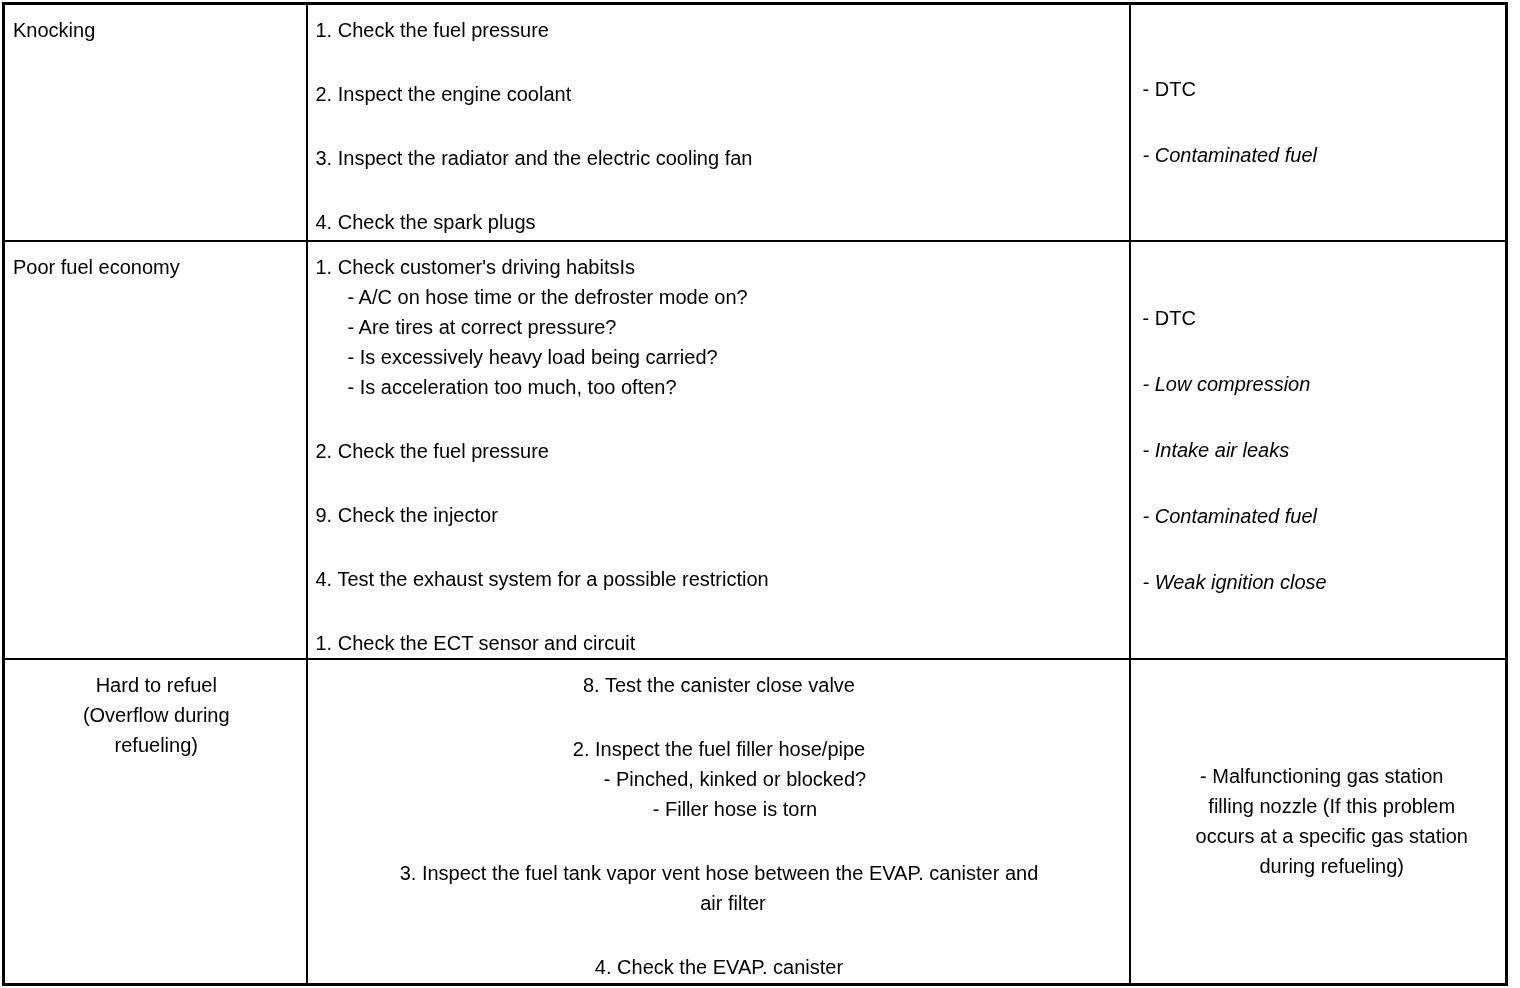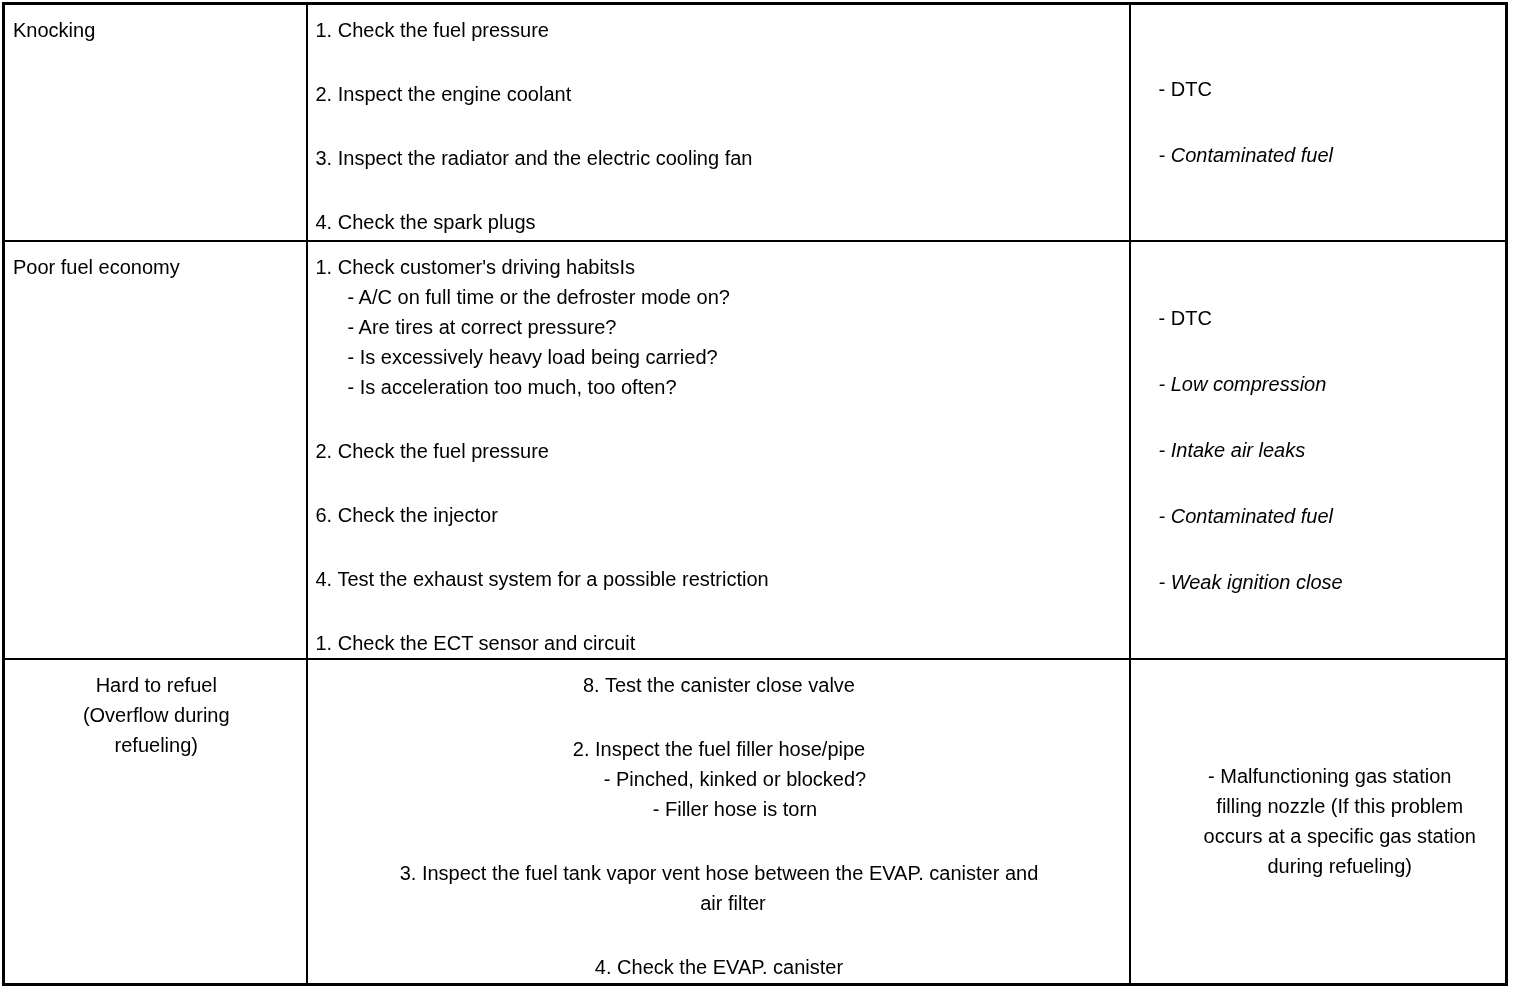--- a/index.html
+++ b/index.html
@@ -34,21 +34,21 @@
   .line { white-space: nowrap; }
 
   
   .step + .step { margin-top: 34px; }
   .step-sub { margin-left: 32px; }
   .step-cont { margin-left: 28px; }
 
   
   td.causes-cell {
     vertical-align: middle;
-    padding: 0 4px 0 28px;
+    padding: 0 4px 0 12px;
   }
   .cause + .cause { margin-top: 36px; font-style: italic; }
   .cause-cont { margin-left: 20px; }
 </style>
 </head>
 <body>
 
 <table class="doc-table">
   <colgroup>
     <col style="width:303px">
@@ -85,30 +85,30 @@
     </td>
   </tr>
 
   <tr class="row-2">
     <td>
       <div class="line">Poor fuel economy</div>
     </td>
     <td>
       <div class="step">
         <div class="line">1. Check customer's driving habitsIs</div>
-        <div class="line step-sub">- A/C on full time or the defroster mode on?</div>
+        <div class="line step-sub">- A/C on hose time or the defroster mode on?</div>
         <div class="line step-sub">- Are tires at correct pressure?</div>
         <div class="line step-sub">- Is excessively heavy load being carried?</div>
         <div class="line step-sub">- Is acceleration too much, too often?</div>
       </div>
       <div class="step">
         <div class="line">2. Check the fuel pressure</div>
       </div>
       <div class="step">
-        <div class="line">6. Check the injector</div>
+        <div class="line">9. Check the injector</div>
       </div>
       <div class="step">
         <div class="line">4. Test the exhaust system for a possible restriction</div>
       </div>
       <div class="step">
         <div class="line">1. Check the ECT sensor and circuit</div>
       </div>
     </td>
     <td class="causes-cell">
       <div class="cause">

